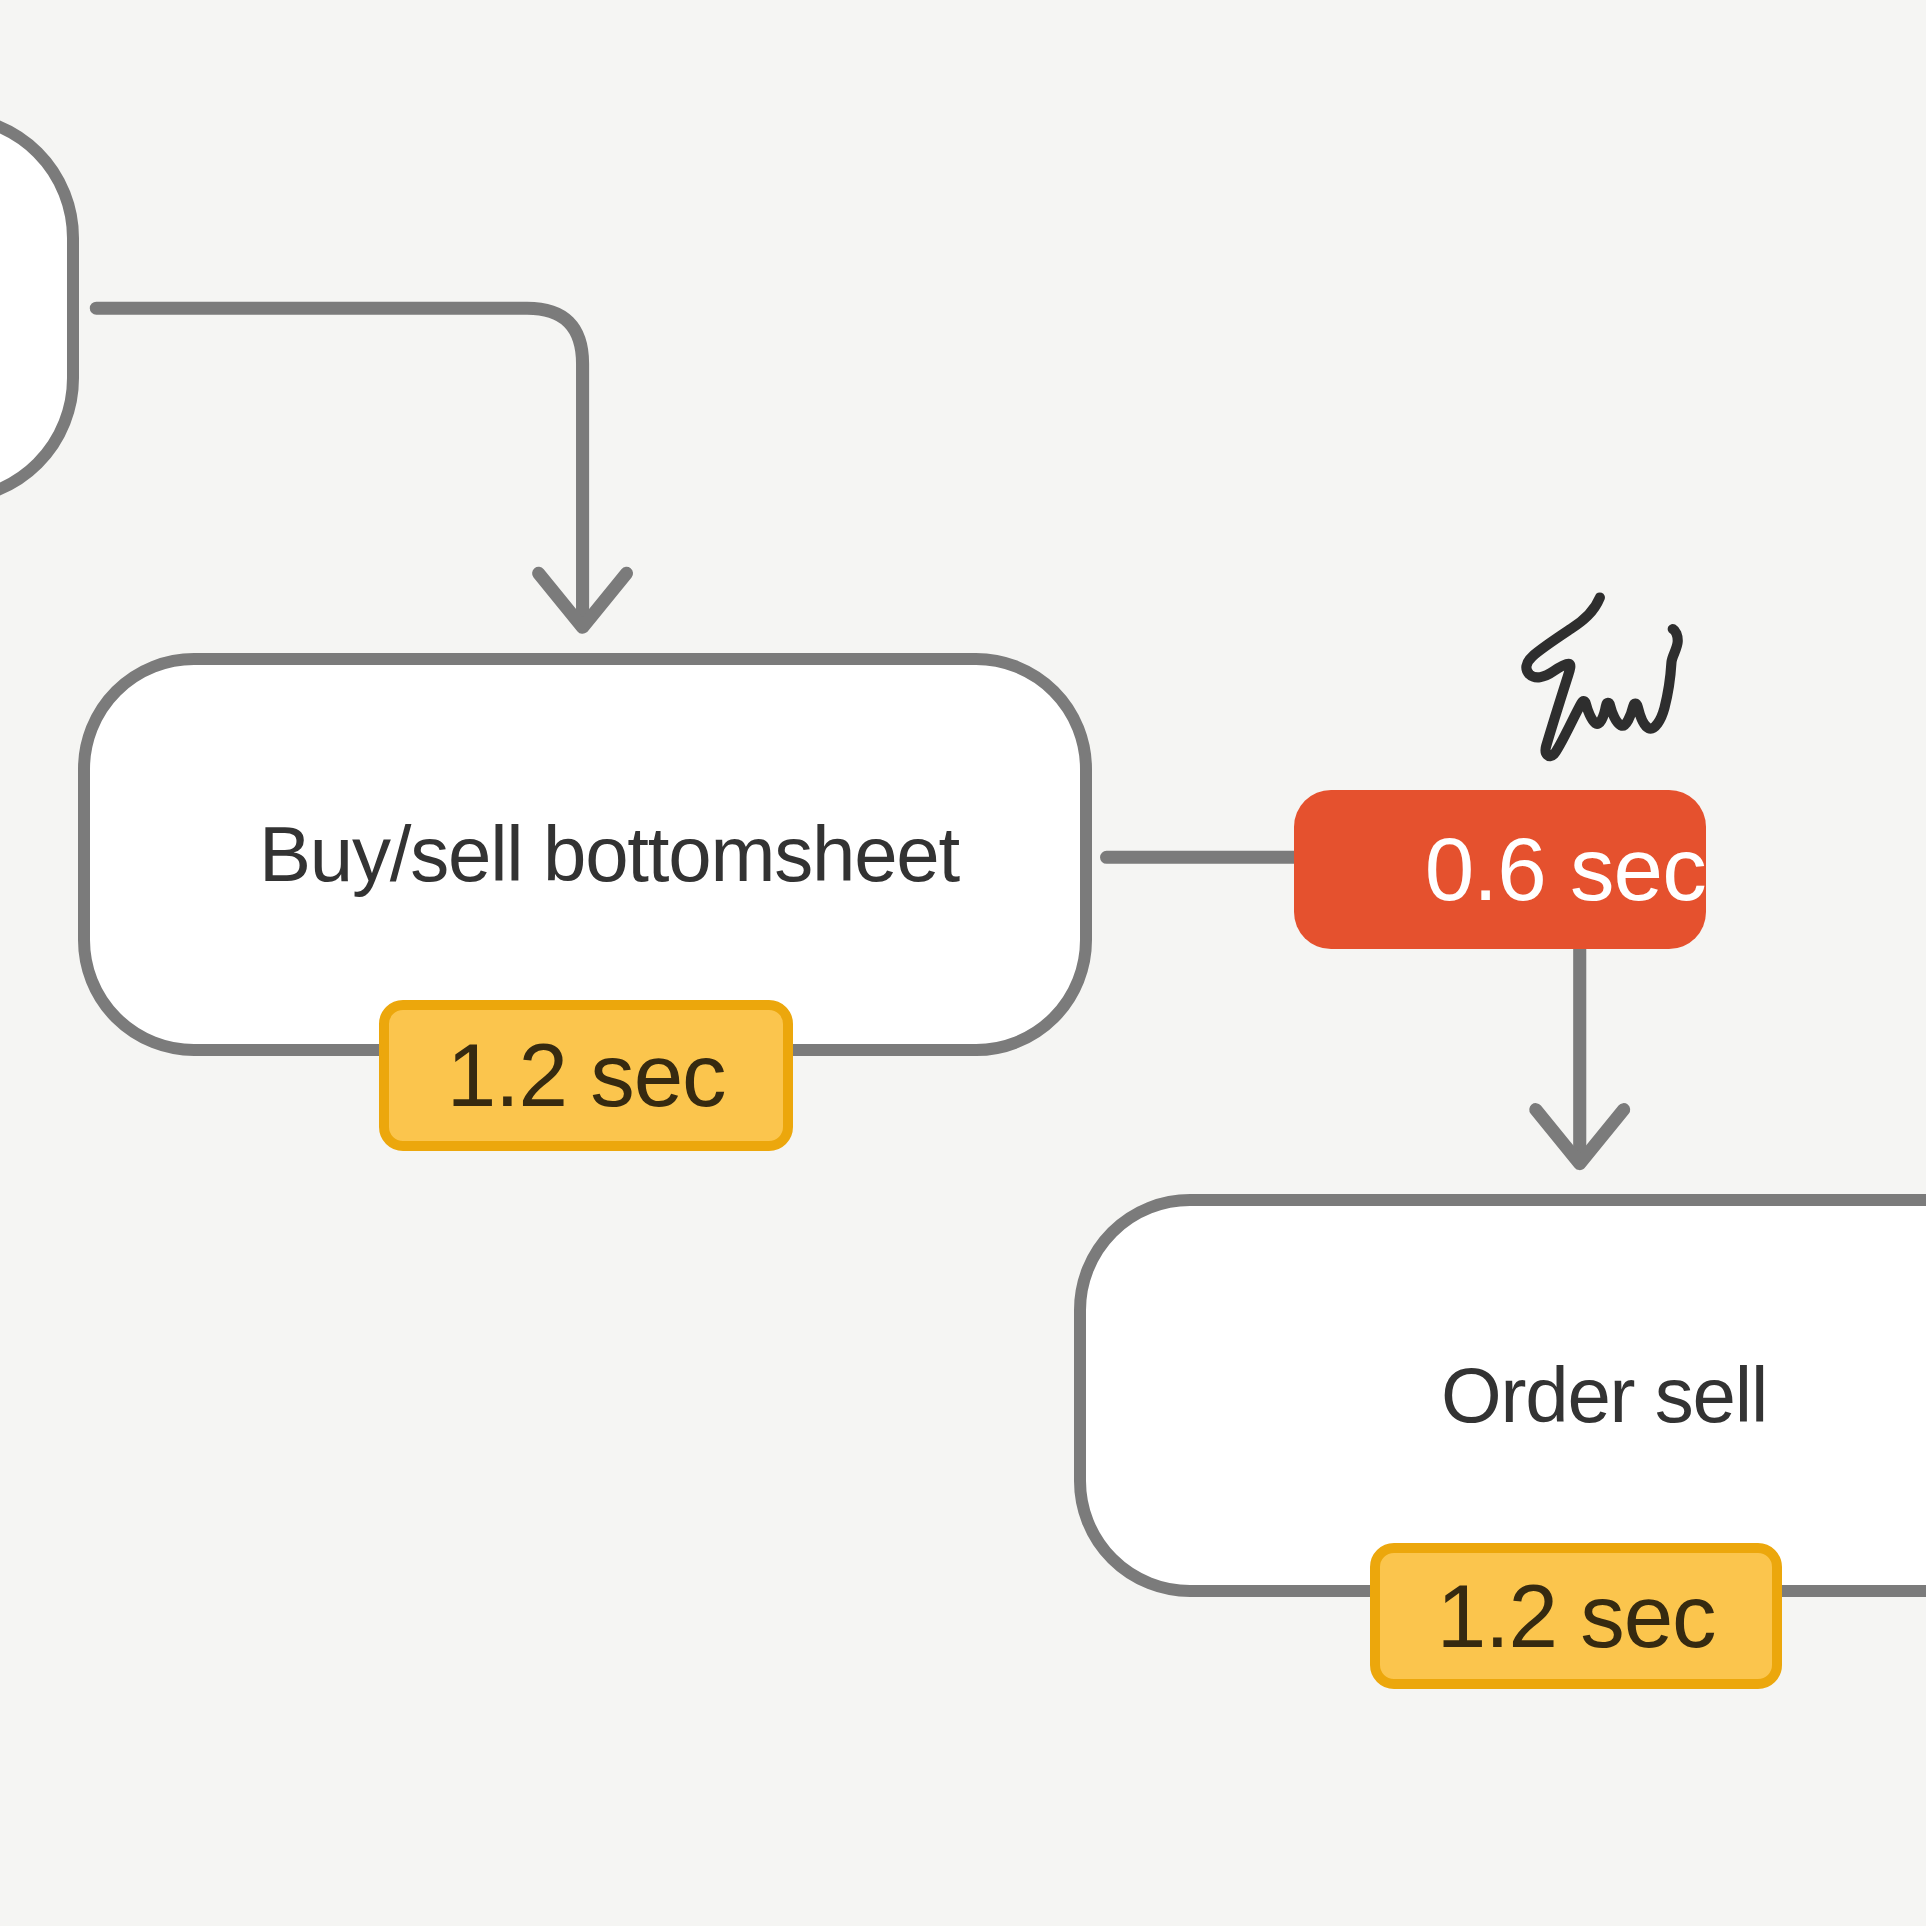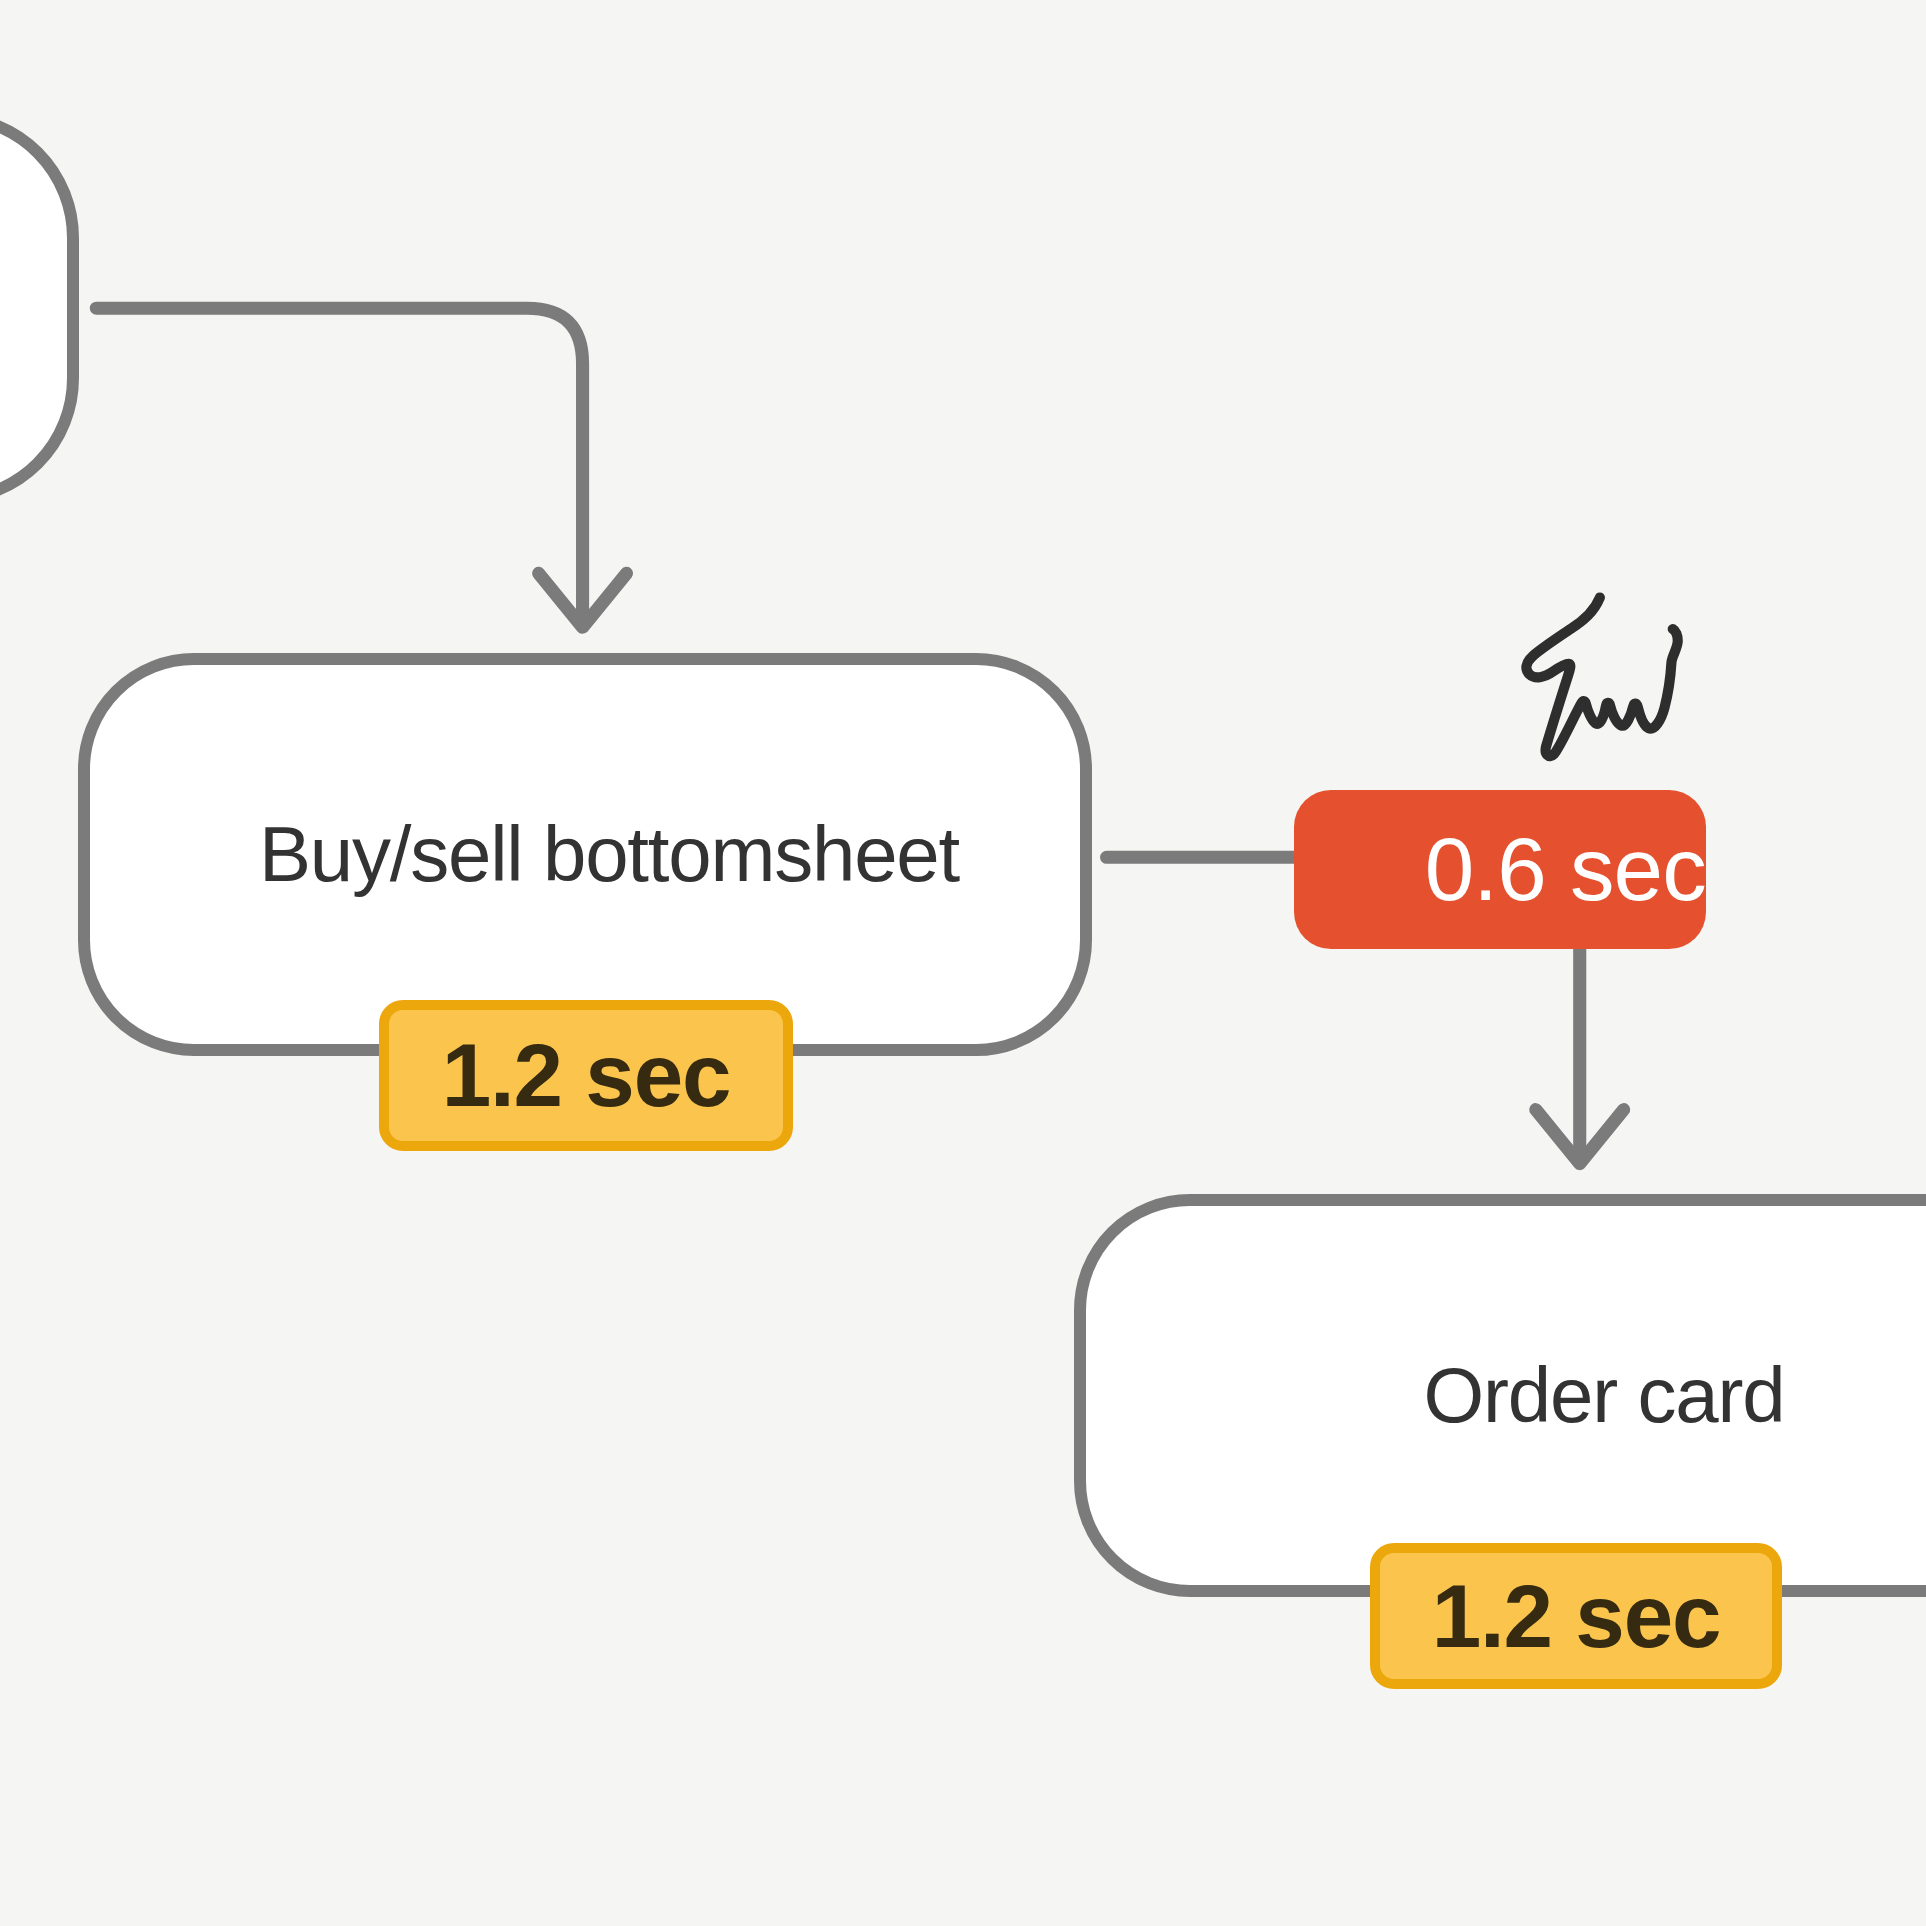--- a/index.html
+++ b/index.html
@@ -57,21 +57,21 @@
     width: 1012px; height: 403px;
   }
   .duration-badge {
     position: absolute;
     box-sizing: border-box;
     background: #FBC54D;
     border: 10.8px solid #ECA70C;
     border-radius: 24px;
     color: #362A10;
     font-size: 89px;
-    font-weight: 700;
+    font-weight: 400;
     letter-spacing: -1.2px;
     display: flex;
     align-items: center;
     justify-content: center;
     white-space: nowrap;
   }
   #badge-buy-sell { left: 379px; top: 1000px; width: 414px; height: 151px; }
   #badge-order-card { left: 1370px; top: 1543px; width: 412px; height: 146px; }
   .delay-badge {
     position: absolute;
@@ -143,21 +143,21 @@
              C 1214 890, 1234 748, 1240 648
              C 1243 600, 1285 545, 1288 488
              C 1290 440, 1272 404, 1250 392"></path>
   </svg>
 
   <div class="delay-badge" id="badge-delay">
     <span>0.6 sec</span>
   </div>
 
   <div class="node" id="node-order-card">
-    <span class="node-label">Order card</span>
+    <span class="node-label">Order sell</span>
   </div>
 
   <div class="duration-badge" id="badge-order-card">
     <span>1.2 sec</span>
   </div>
 
 </div>
 
 
 </body></html>

